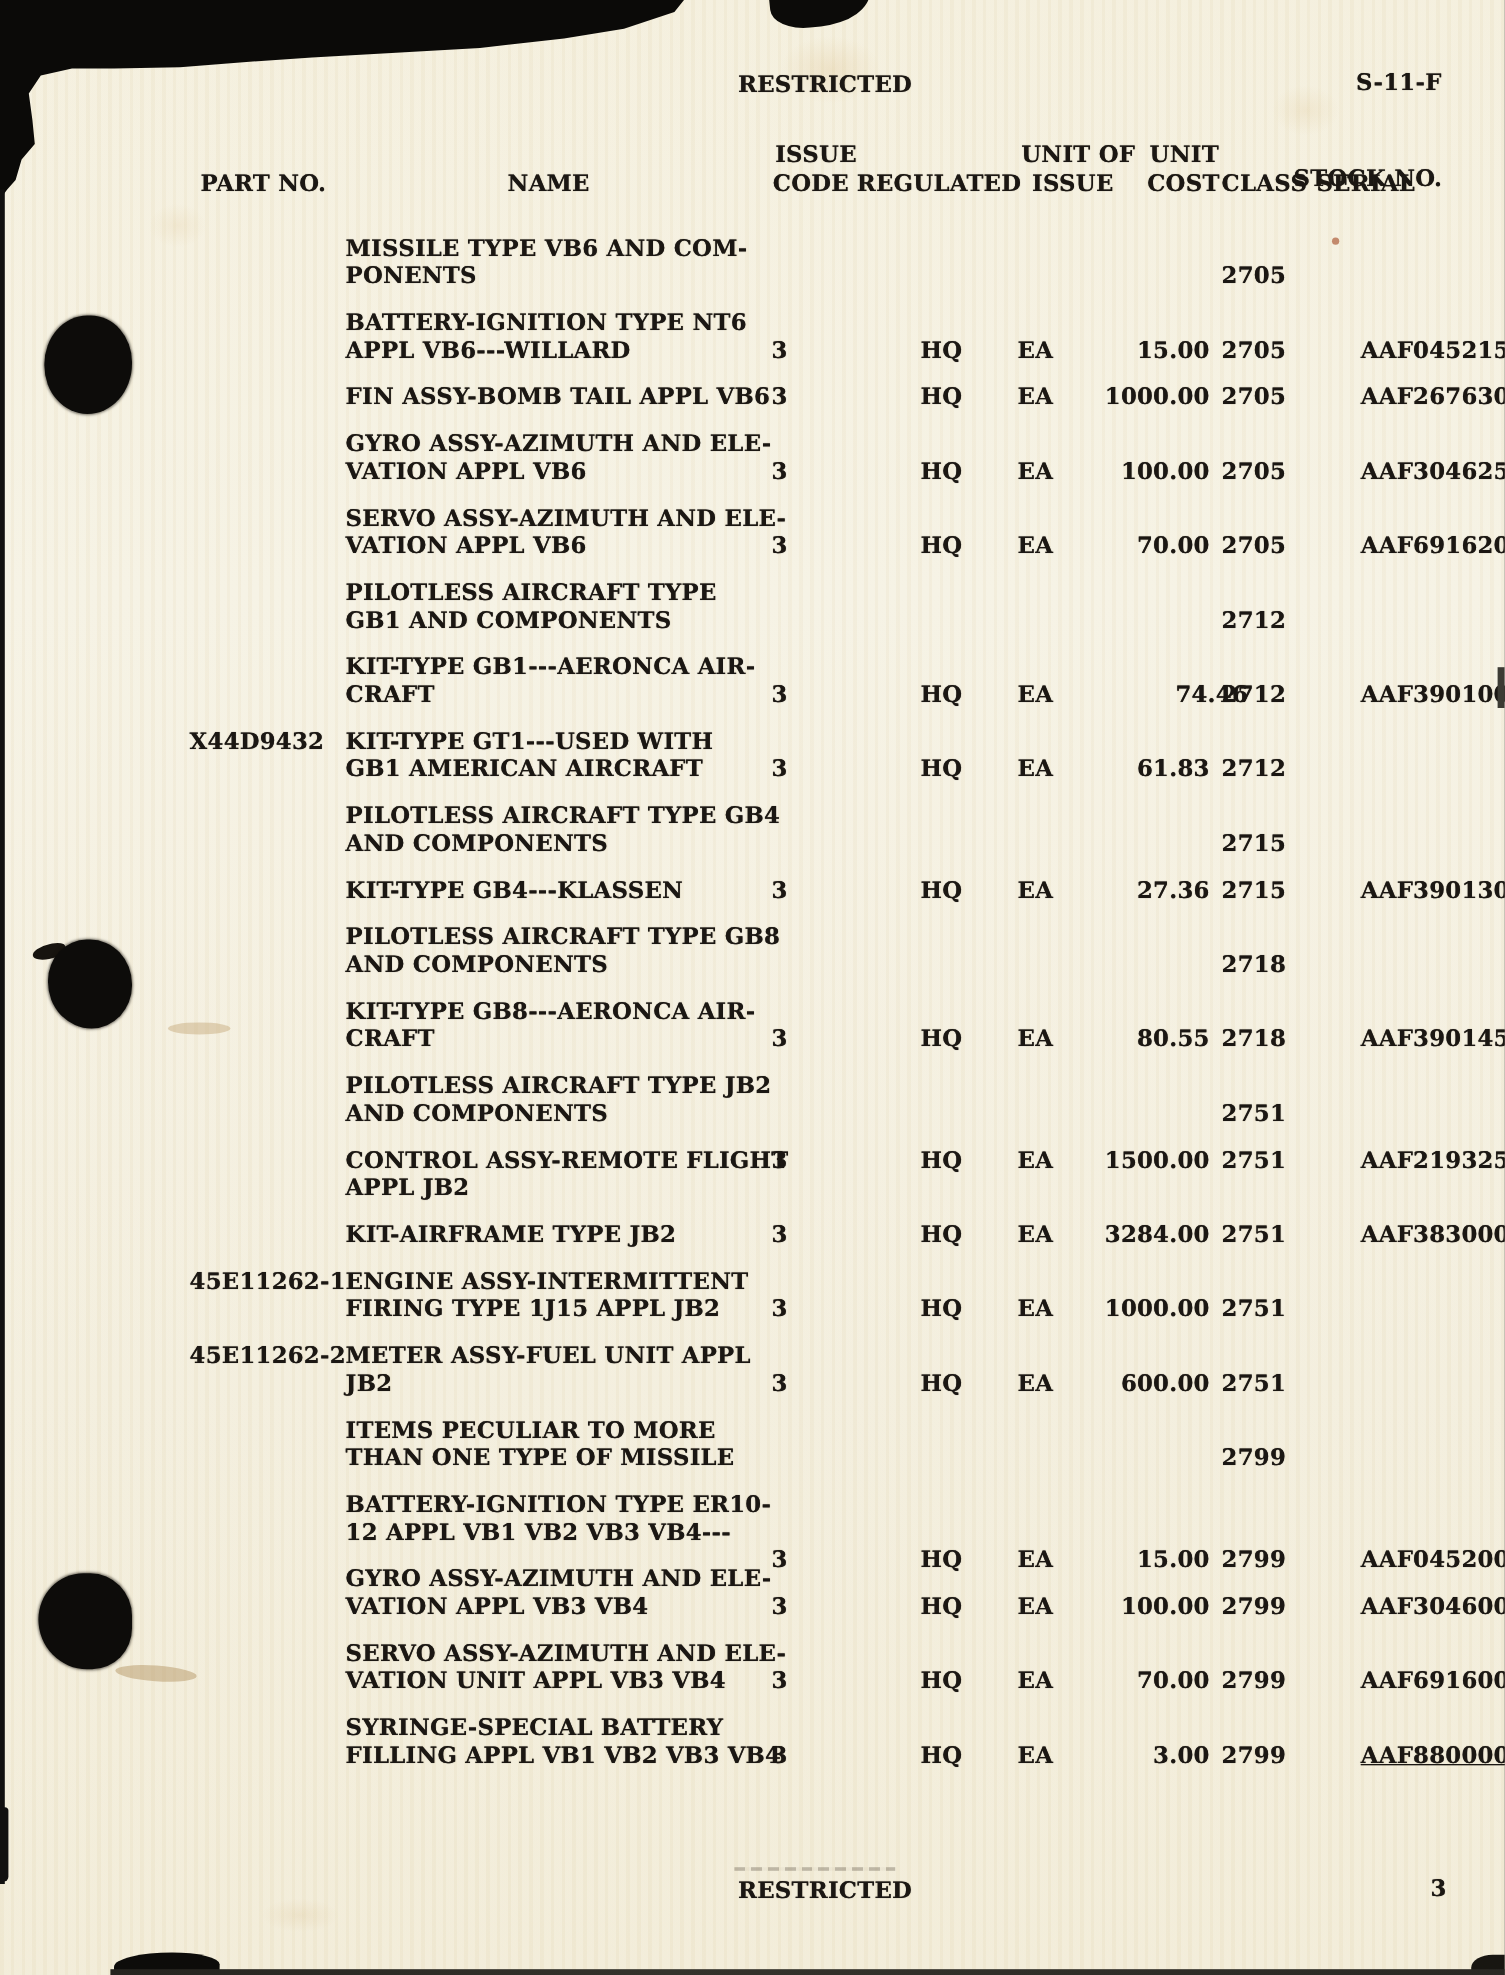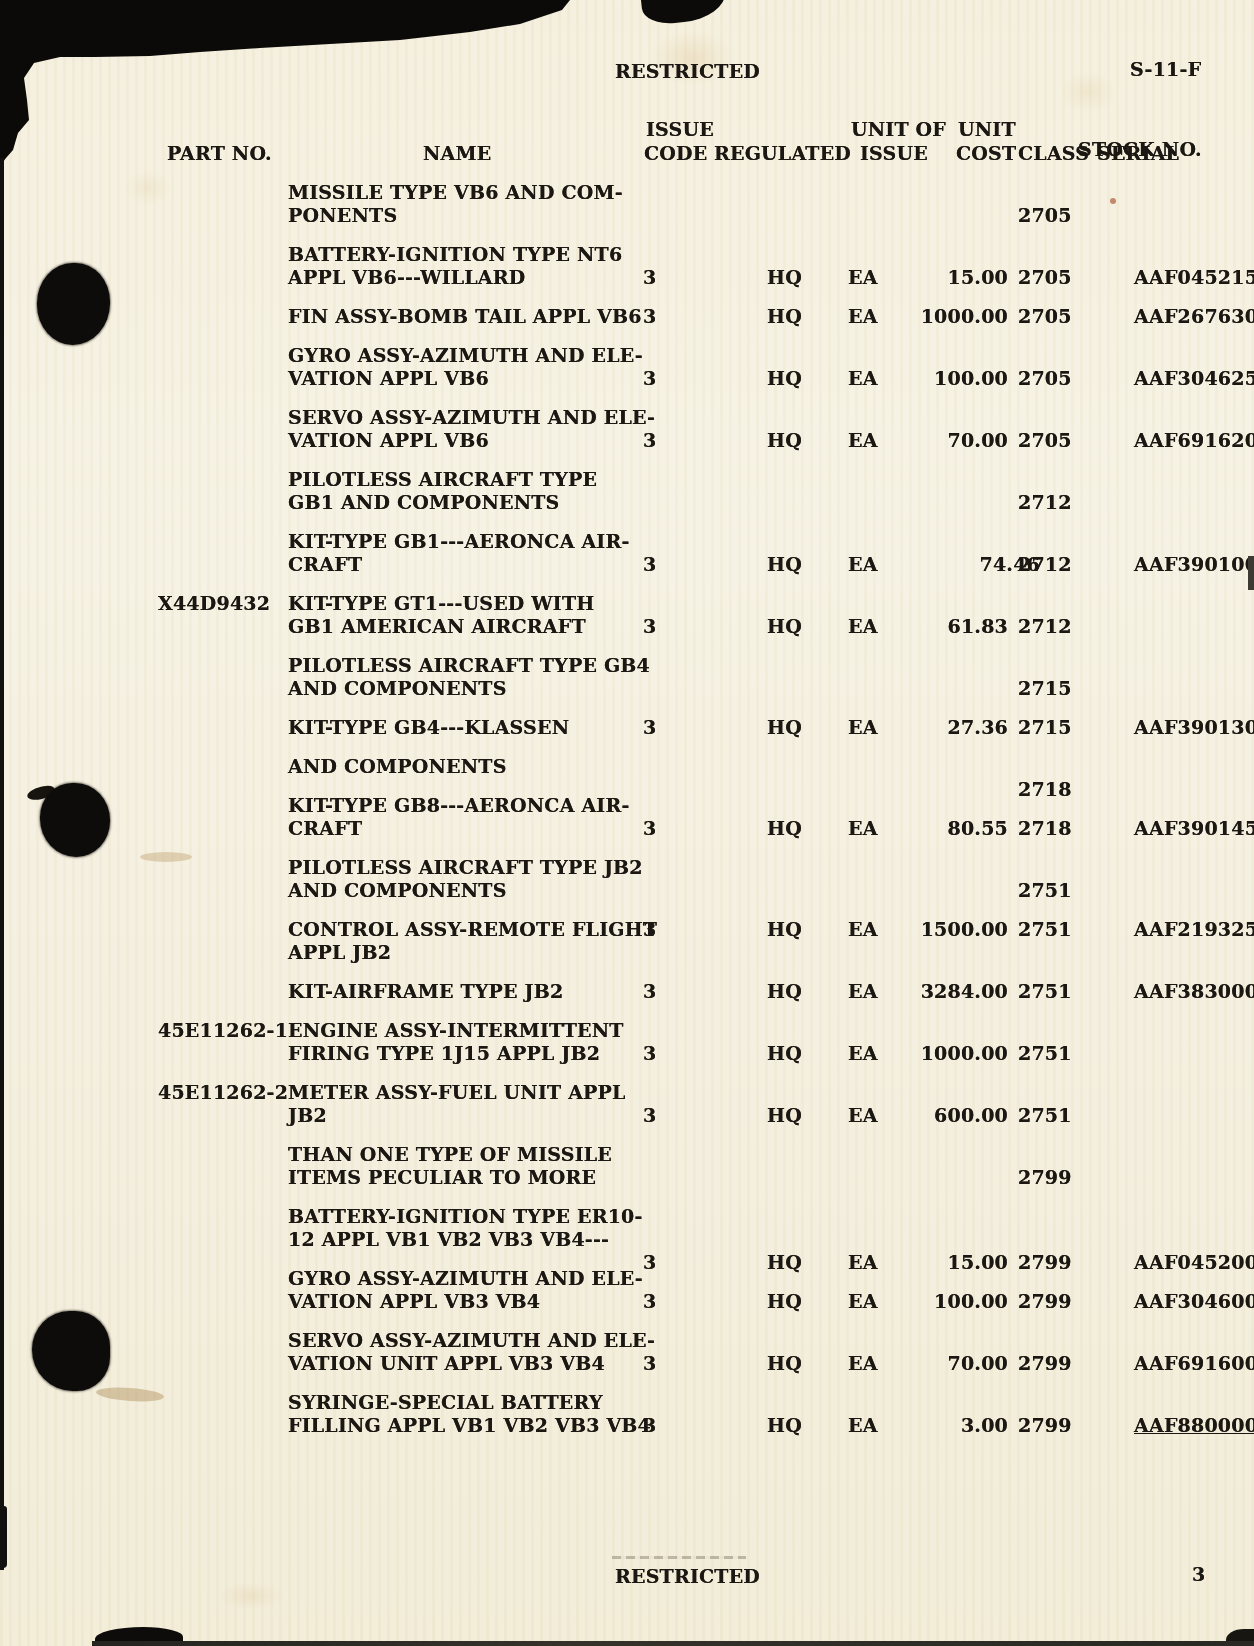--- a/index.html
+++ b/index.html
@@ -11,21 +11,21 @@
       radial-gradient(40px 30px at 1088px 92px, rgba(208,168,96,0.14), rgba(208,168,96,0) 70%),
       radial-gradient(34px 26px at 148px 188px, rgba(208,168,96,0.13), rgba(208,168,96,0) 70%),
       radial-gradient(46px 20px at 250px 1596px, rgba(200,162,94,0.14), rgba(200,162,94,0) 70%),
       linear-gradient(180deg, #f4efdd 0%, #f6f2e4 30%, #f3eedd 70%, #f2ecd8 100%);
     font-family:"DejaVu Serif","Liberation Serif",serif;
     font-weight:700; color:#1b1713;
   }
   .txt { position:absolute; font-size:19px; line-height:23px; letter-spacing:0.2px; white-space:nowrap; text-shadow:0 0 0.6px rgba(35,28,20,0.85); }
 
   
-  .tbody { position:absolute; left:0; top:181px; width:1126px; }
+  .tbody { position:absolute; left:0; top:196px; width:1126px; }
   .row { position:relative; margin-bottom:16px; font-size:19px; line-height:23px; letter-spacing:0.2px; text-shadow:0 0 0.6px rgba(35,28,20,0.85); }
   .row .part { position:absolute; left:158px; top:0; white-space:nowrap; }
   .row .name { margin-left:288px; }
   .row .nl { white-space:nowrap; }
   .row .val { position:absolute; white-space:nowrap; }
   .v-code   { left:643px; }
   .v-reg    { left:767px; }
   .v-ui     { left:848px; }
   .v-cost   { left:860px; width:148px; text-align:right; }
   .v-class  { left:1018px; }
@@ -168,20 +168,21 @@
         </div>
         <span class="val v-code" style="top: 0px;">3</span>
         <span class="val v-reg" style="top: 0px;">HQ</span>
         <span class="val v-ui" style="top: 0px;">EA</span>
         <span class="val v-cost" style="top: 0px;">27.36</span>
         <span class="val v-class" style="top: 0px;">2715</span>
         <span class="val v-serial" style="top: 0px;">AAF390130</span>
       </div>
       <div class="row">
         <div class="name">
+          <div class="nl">PILOTLESS AIRCRAFT TYPE GB8</div>
           <div class="nl">AND COMPONENTS</div>
         </div>
         <span class="val v-class" style="top: 23px;">2718</span>
       </div>
       <div class="row">
         <div class="name">
           <div class="nl">KIT-TYPE GB8---AERONCA AIR-</div>
           <div class="nl">CRAFT</div>
         </div>
         <span class="val v-code" style="top: 23px;">3</span>
@@ -240,22 +241,22 @@
           <div class="nl">JB2</div>
         </div>
         <span class="val v-code" style="top: 23px;">3</span>
         <span class="val v-reg" style="top: 23px;">HQ</span>
         <span class="val v-ui" style="top: 23px;">EA</span>
         <span class="val v-cost" style="top: 23px;">600.00</span>
         <span class="val v-class" style="top: 23px;">2751</span>
       </div>
       <div class="row">
         <div class="name">
+          <div class="nl">ITEMS PECULIAR TO MORE</div>
           <div class="nl">THAN ONE TYPE OF MISSILE</div>
-          <div class="nl">ITEMS PECULIAR TO MORE</div>
         </div>
         <span class="val v-class" style="top: 23px;">2799</span>
       </div>
       <div class="row">
         <div class="name">
           <div class="nl">BATTERY-IGNITION TYPE ER10-</div>
           <div class="nl">12 APPL VB1 VB2 VB3 VB4---</div>
         </div>
         <span class="val v-code" style="top: 46px;">3</span>
         <span class="val v-reg" style="top: 46px;">HQ</span>

